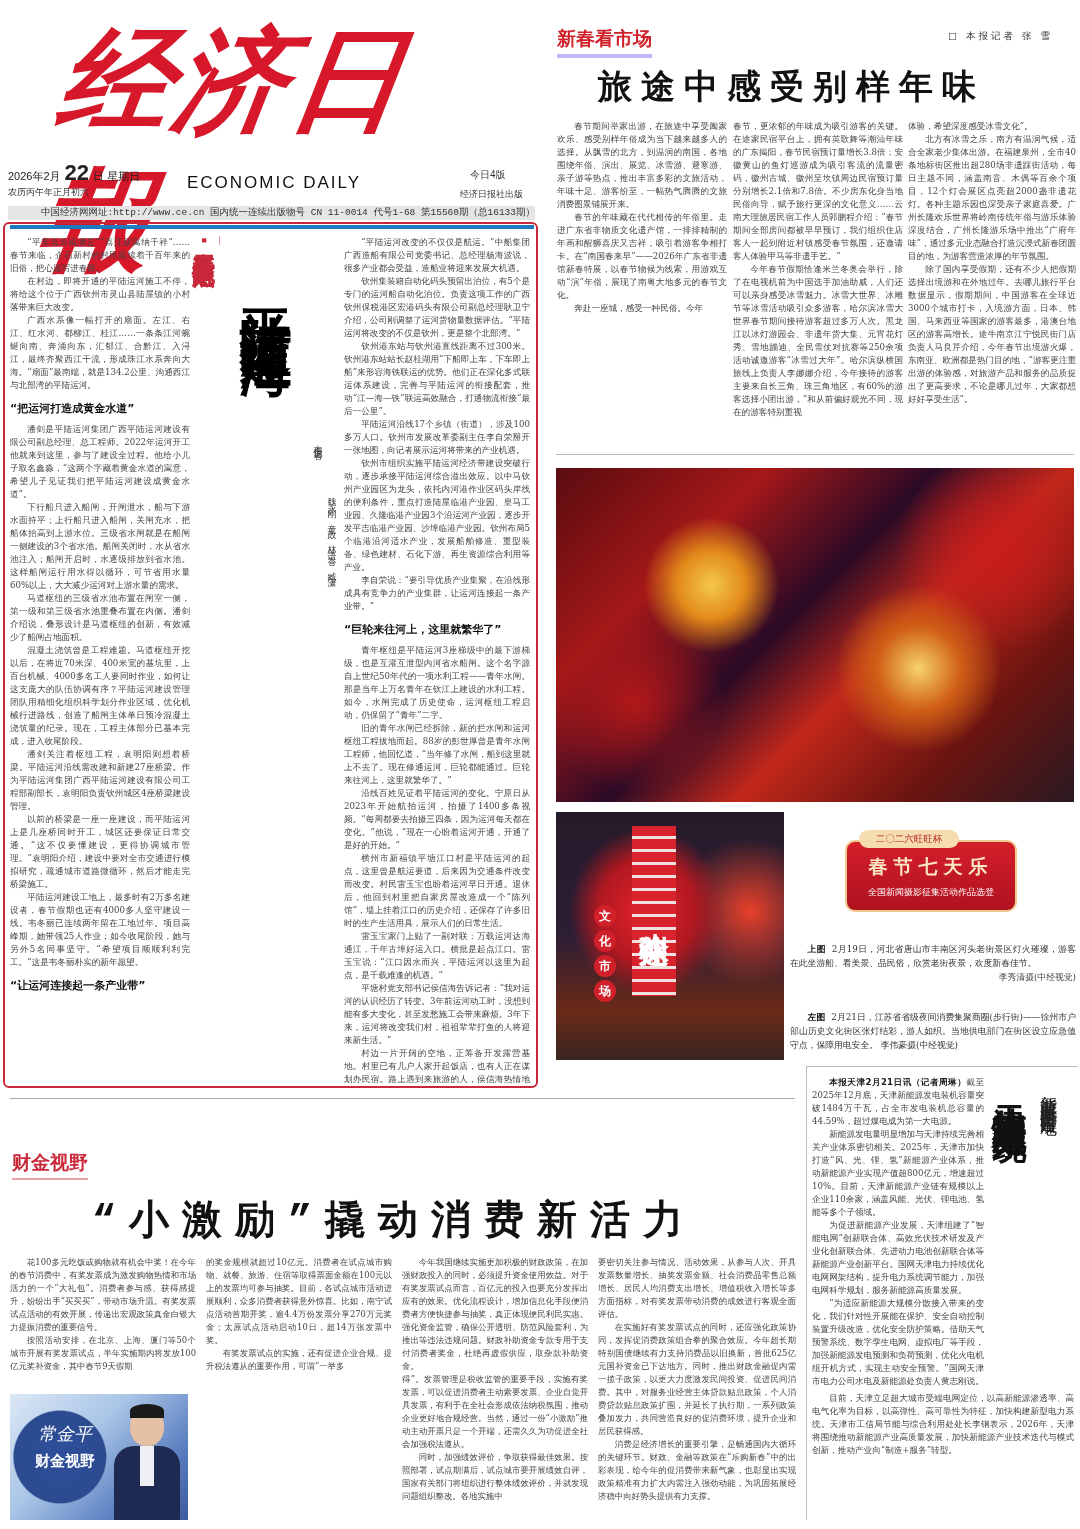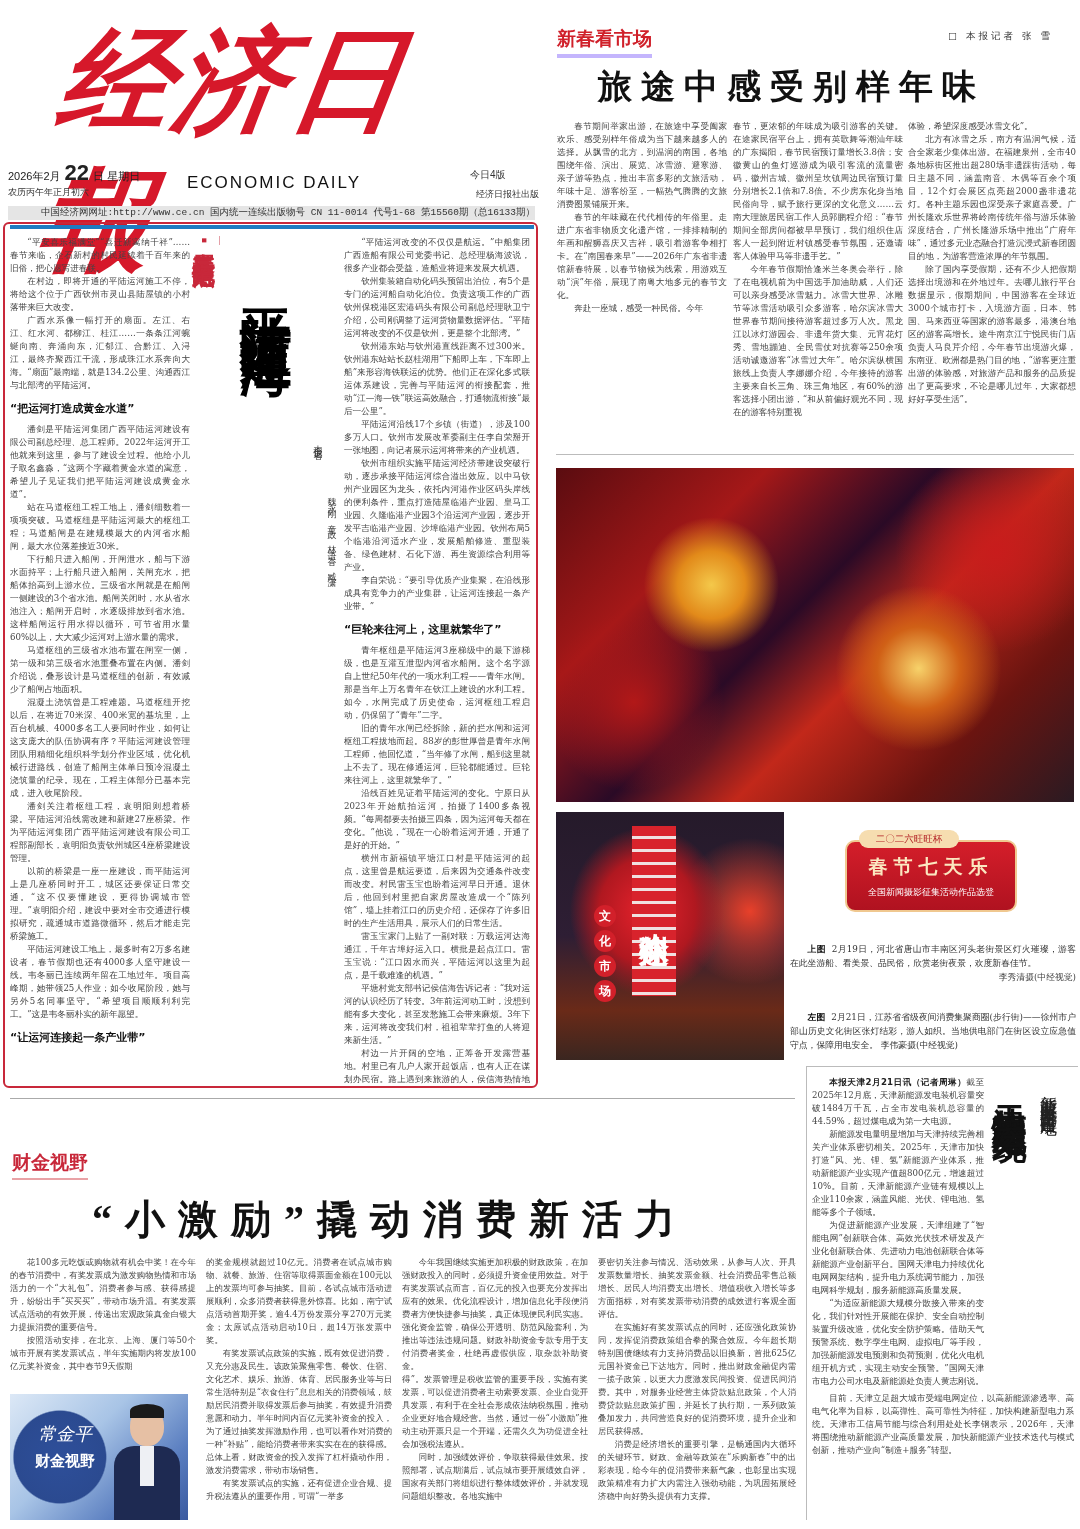--- a/index.html
+++ b/index.html
@@ -4,21 +4,21 @@
 <style>
 *{box-sizing:border-box;margin:0;padding:0}
 body{width:1080px;height:1529px;background:#fff;font-family:"DejaVu Serif","Liberation Serif",serif;color:#333;position:relative;overflow:hidden}
 .abs{position:absolute}
 .masthead{left:60px;top:10px;width:430px;height:140px;color:#d6182a;font-family:"DejaVu Serif",serif;font-size:112px;font-weight:bold;font-style:italic;letter-spacing:4px;line-height:140px;transform:skewX(-8deg)}
 .dateline{left:8px;top:160px;font-family:"Liberation Sans",sans-serif;font-size:11px;color:#222}
 .dateline .day{font-size:22px;font-weight:bold;margin:0 4px}
 .lunar{left:8px;top:186px;font-size:9px;color:#333}
 .eng{left:187px;top:173px;font-family:"Liberation Sans",sans-serif;font-size:17px;letter-spacing:2px;color:#111}
 .today{left:470px;top:168px;font-size:10px;font-family:"Liberation Sans",sans-serif}
-.publisher{left:476px;top:188px;font-size:9px}
+.publisher{left:460px;top:188px;font-size:9px}
 .infobar{left:8px;top:206px;width:527px;height:14px;background:#e5e5e5;font-family:Liberation Mono, monospace;font-size:9.5px;color:#333;text-align:right;line-height:14px}
 .redbox{left:3px;top:222px;width:535px;height:866px;border:2px solid #c8283a;border-radius:6px}
 .bluebar{left:10px;top:225px;width:524px;height:4px;background:#1e7bc0}
 .col{font-size:8.6px;line-height:13px;color:#444;text-align:justify;overflow:hidden}
 .col p{text-indent:2em}
 .col h4{font-family:"DejaVu Sans",sans-serif;font-size:11px;color:#111;text-align:left;margin:10px 0 8px;font-weight:bold}
 .vert-tag{left:192px;top:236px;width:28px;color:#c8283a;font-family:"DejaVu Sans",sans-serif;font-weight:bold;font-size:23px;line-height:26px;writing-mode:vertical-rl;border-right:1px solid #e4a0a8;padding-right:2px}
 .vert-title{left:230px;top:268px;font-family:"DejaVu Sans",sans-serif;font-weight:900;font-size:52px;line-height:72px;color:#000;writing-mode:vertical-rl;letter-spacing:6px}
 .byline-v{left:312px;top:438px;writing-mode:vertical-rl;font-size:9px;line-height:11px;color:#333;letter-spacing:2px}
 .byline-v2{left:326px;top:438px;writing-mode:vertical-rl;font-size:9px;line-height:11px;color:#333;letter-spacing:6px}
@@ -43,21 +43,21 @@
 .tower-text{left:632px;top:826px;width:44px;height:170px;background:repeating-linear-gradient(180deg,#d8232c 0 10px,#f0e0e0 10px 13px);color:#fff;writing-mode:vertical-rl;font-size:30px;font-weight:bold;text-align:center;line-height:44px}
 .banner{left:845px;top:840px;width:172px;height:72px;border-radius:10px;background:linear-gradient(180deg,#d41e2a,#b01220);border:2px solid #f0c890;text-align:center;color:#fff}
 .banner-top{position:absolute;left:12px;top:-12px;width:100px;height:18px;background:#f6ddb0;border-radius:9px;color:#b01a20;font-size:9.5px;line-height:18px;font-family:"DejaVu Sans",sans-serif}
 .banner-main{position:absolute;left:0;width:100%;top:12px;font-size:19px;font-weight:bold;color:#fbe7c0;letter-spacing:6px}
 .banner-sub{position:absolute;left:0;width:100%;top:44px;font-size:9px;font-family:"DejaVu Sans",sans-serif;color:#fff}
 .caption{font-size:8.8px;line-height:14px;color:#333;text-align:justify}
 .caption b{font-family:"DejaVu Sans",sans-serif;color:#111;margin-right:6px}
 .credit{text-align:right;color:#444}
 .divider-full{left:10px;top:1098px;width:785px;height:1px;background:#aaa}
 .kicker2{left:12px;top:1150px;font-size:19px;font-family:"DejaVu Serif",serif;font-weight:bold;color:#c8283a;border-bottom:2px solid #e9a2a6;padding-bottom:2px}
-.headline2{left:92px;top:1192px;font-family:Liberation Serif, serif;font-weight:bold;font-size:40px;letter-spacing:13px;color:#111}
+.headline2{left:92px;top:1192px;font-family:Liberation Mono, monospace;font-weight:bold;font-size:40px;letter-spacing:13px;color:#111}
 .tianjin-box{left:806px;top:1066px;width:272px;height:454px;border-left:1px solid #bbb;border-top:1px solid #bbb}
 .tj-title{left:988px;top:1078px;writing-mode:vertical-rl;font-family:"DejaVu Sans",sans-serif;font-size:34px;line-height:44px;color:#111;font-weight:bold;letter-spacing:2px}
 .tj-sub{left:1038px;top:1082px;writing-mode:vertical-rl;font-size:17px;line-height:22px;color:#222;letter-spacing:2px}
 .ad-photo{left:10px;top:1394px;width:178px;height:126px;background:
 radial-gradient(circle at 28% 50%,#2e4f9a 0,#2b4a90 32%,transparent 33%),
 linear-gradient(135deg,#dce8f6 0%,#a8c4e6 40%,#5a7ec0 75%,#3a5aa0 100%);overflow:hidden}
 .ad-circle-text{position:absolute;left:12px;top:28px;width:86px;text-align:center;color:#fff}
 .ad-sig{font-size:18px;font-style:italic}
 .ad-name{font-size:15px;font-weight:bold;margin-top:6px;font-family:"DejaVu Serif",serif}
 .ad-person{position:absolute;left:104px;top:12px;width:66px;height:114px}
@@ -81,21 +81,20 @@
 
 <div class="abs redbox"></div>
 <div class="abs bluebar"></div>
 
 <div class="abs col" style="left:10px;top:236px;width:180px;height:848px">
   <p>“平安喜乐福满堂”“喜迁新寓纳千祥”……春节来临，企石新村的村民延续着千百年来的旧俗，把心愿写进春联。</p>
   <p>在村边，即将开通的平陆运河施工不停，将给这个位于广西钦州市灵山县陆屋镇的小村落带来巨大改变。</p>
   <p>广西水系像一幅打开的扇面。左江、右江、红水河、都柳江、桂江……一条条江河蜿蜒向南、奔涌向东，汇郁江、合黔江、入浔江，最终齐聚西江干流，形成珠江水系奔向大海。“扇面”最南端，就是134.2公里、沟通西江与北部湾的平陆运河。</p>
   <h4>“把运河打造成黄金水道”</h4>
   <p>潘剑是平陆运河集团广西平陆运河建设有限公司副总经理、总工程师。2022年运河开工他就来到这里，参与了建设全过程。他给小儿子取名鑫淼，“这两个字藏着黄金水道的寓意，希望儿子见证我们把平陆运河建设成黄金水道”。</p>
-  <p>站在马道枢纽工程工地上，潘剑细数着一项项突破。马道枢纽是平陆运河最大的枢纽工程；马道船闸是在建规模最大的内河省水船闸，最大水位落差接近30米。</p>
   <p>下行船只进入船闸，开闸泄水，船与下游水面持平；上行船只进入船闸，关闸充水，把船体抬高到上游水位。三级省水闸就是在船闸一侧建设的3个省水池。船闸关闭时，水从省水池注入；船闸开启时，水逐级排放到省水池。这样船闸运行用水得以循环，可节省用水量60%以上，大大减少运河对上游水量的需求。</p>
   <p>马道枢纽的三级省水池布置在闸室一侧，第一级和第三级省水池重叠布置在内侧。潘剑介绍说，叠形设计是马道枢纽的创新，有效减少了船闸占地面积。</p>
   <p>混凝土浇筑曾是工程难题。马道枢纽开挖以后，在将近70米深、400米宽的基坑里，上百台机械、4000多名工人要同时作业，如何让这支庞大的队伍协调有序？平陆运河建设管理团队用精细化组织科学划分作业区域，优化机械行进路线，创造了船闸主体单日预冷混凝土浇筑量的纪录。现在，工程主体部分已基本完成，进入收尾阶段。</p>
   <p>潘剑关注着枢纽工程，袁明阳则想着桥梁。平陆运河沿线需改建和新建27座桥梁。作为平陆运河集团广西平陆运河建设有限公司工程部副部长，袁明阳负责钦州城区4座桥梁建设管理。</p>
   <p>以前的桥梁是一座一座建设，而平陆运河上是几座桥同时开工，城区还要保证日常交通。“这不仅要懂建设，更得协调城市管理。”袁明阳介绍，建设中要对全市交通进行模拟研究，疏通城市道路微循环，然后才能走完桥梁施工。</p>
   <p>平陆运河建设工地上，最多时有2万多名建设者，春节假期也还有4000多人坚守建设一线。韦冬丽已连续两年留在工地过年。项目高峰期，她带领25人作业；如今收尾阶段，她与另外5名同事坚守。“希望项目顺顺利利完工。”这是韦冬丽朴实的新年愿望。</p>
   <h4>“让运河连接起一条产业带”</h4>
 
 </div>
 
@@ -195,21 +194,20 @@
   </div>
   <div class="ad-person">
     <div class="ad-body"></div>
       <div class="ad-shirt"></div>
       <div class="ad-head"></div>
       <div class="ad-hair"></div>
   </div>
 </div>
 <div class="abs col" style="left:206px;top:1256px;width:186px;height:270px;font-size:8.4px">
   <p style="text-indent:0">的奖金规模就超过10亿元。消费者在试点城市购物、就餐、旅游、住宿等取得票面金额在100元以上的发票均可参与抽奖。目前，各试点城市活动进展顺利，众多消费者获得意外惊喜。比如，南宁试点活动首期开奖，逾4.4万份发票分享270万元奖金；太原试点活动启动10日，超14万张发票中奖。</p>
-  <p>有奖发票试点政策的实施，既有效促进消费，又充分惠及民生。该政策聚焦零售、餐饮、住宿、文化艺术、娱乐、旅游、体育、居民服务业等与日常生活特别是“衣食住行”息息相关的消费领域，鼓励居民消费并取得发票后参与抽奖，有效提升消费意愿和动力。半年时间内百亿元奖补资金的投入，为了通过抽奖发挥激励作用，也可以看作对消费的一种“补贴”，能给消费者带来实实在在的获得感。总体上看，财政资金的投入发挥了杠杆撬动作用，激发消费需求，带动市场销售。</p>
   <p>有奖发票试点的实施，还有促进企业合规、提升税法遵从的重要作用，可谓“一举多</p>
 </div>
 <div class="abs col" style="left:402px;top:1256px;width:186px;height:270px;font-size:8.4px">
   <p>今年我国继续实施更加积极的财政政策，在加强财政投入的同时，必须提升资金使用效益。对于有奖发票试点而言，百亿元的投入也要充分发挥出应有的效果。优化流程设计，增加信息化手段便消费者方便快捷参与抽奖，真正体现便民利民实惠。强化资金监管，确保公开透明、防范风险套利，为推出等违法违规问题。财政补助资金专款专用于支付消费者奖金，杜绝再虚假供应，取杂款补助资金。</p>
   <p style="text-indent:0">得”。发票管理是税收监管的重要手段，实施有奖发票，可以促进消费者主动索要发票、企业自觉开具发票，有利于在全社会形成依法纳税氛围，推动企业更好地合规经营。当然，通过一份“小激励”推动主动开票只是一个开端，还需久久为功促进全社会加强税法遵从。</p>
   <p>同时，加强绩效评价，争取获得最佳效果。按照部署，试点期满后，试点城市要开展绩效自评，国家有关部门将组织进行整体绩效评价，并就发现问题组织整改。各地实施中</p>
 </div>
 <div class="abs col" style="left:598px;top:1256px;width:198px;height:270px;font-size:8.4px">
   <p style="text-indent:0">要密切关注参与情况、活动效果，从参与人次、开具发票数量增长、抽奖发票金额、社会消费品零售总额增长、居民人均消费支出增长、增值税收入增长等多方面指标，对有奖发票带动消费的成效进行客观全面评估。</p>
   <p>在实施好有奖发票试点的同时，还应强化政策协同，发挥促消费政策组合拳的聚合效应。今年超长期特别国债继续有力支持消费品以旧换新，首批625亿元国补资金已下达地方。同时，推出财政金融促内需一揽子政策，以更大力度激发民间投资、促进民间消费。其中，对服务业经营主体贷款贴息政策，个人消费贷款贴息政策扩围，并延长了执行期，一系列政策叠加发力，共同营造良好的促消费环境，提升企业和居民获得感。</p>

